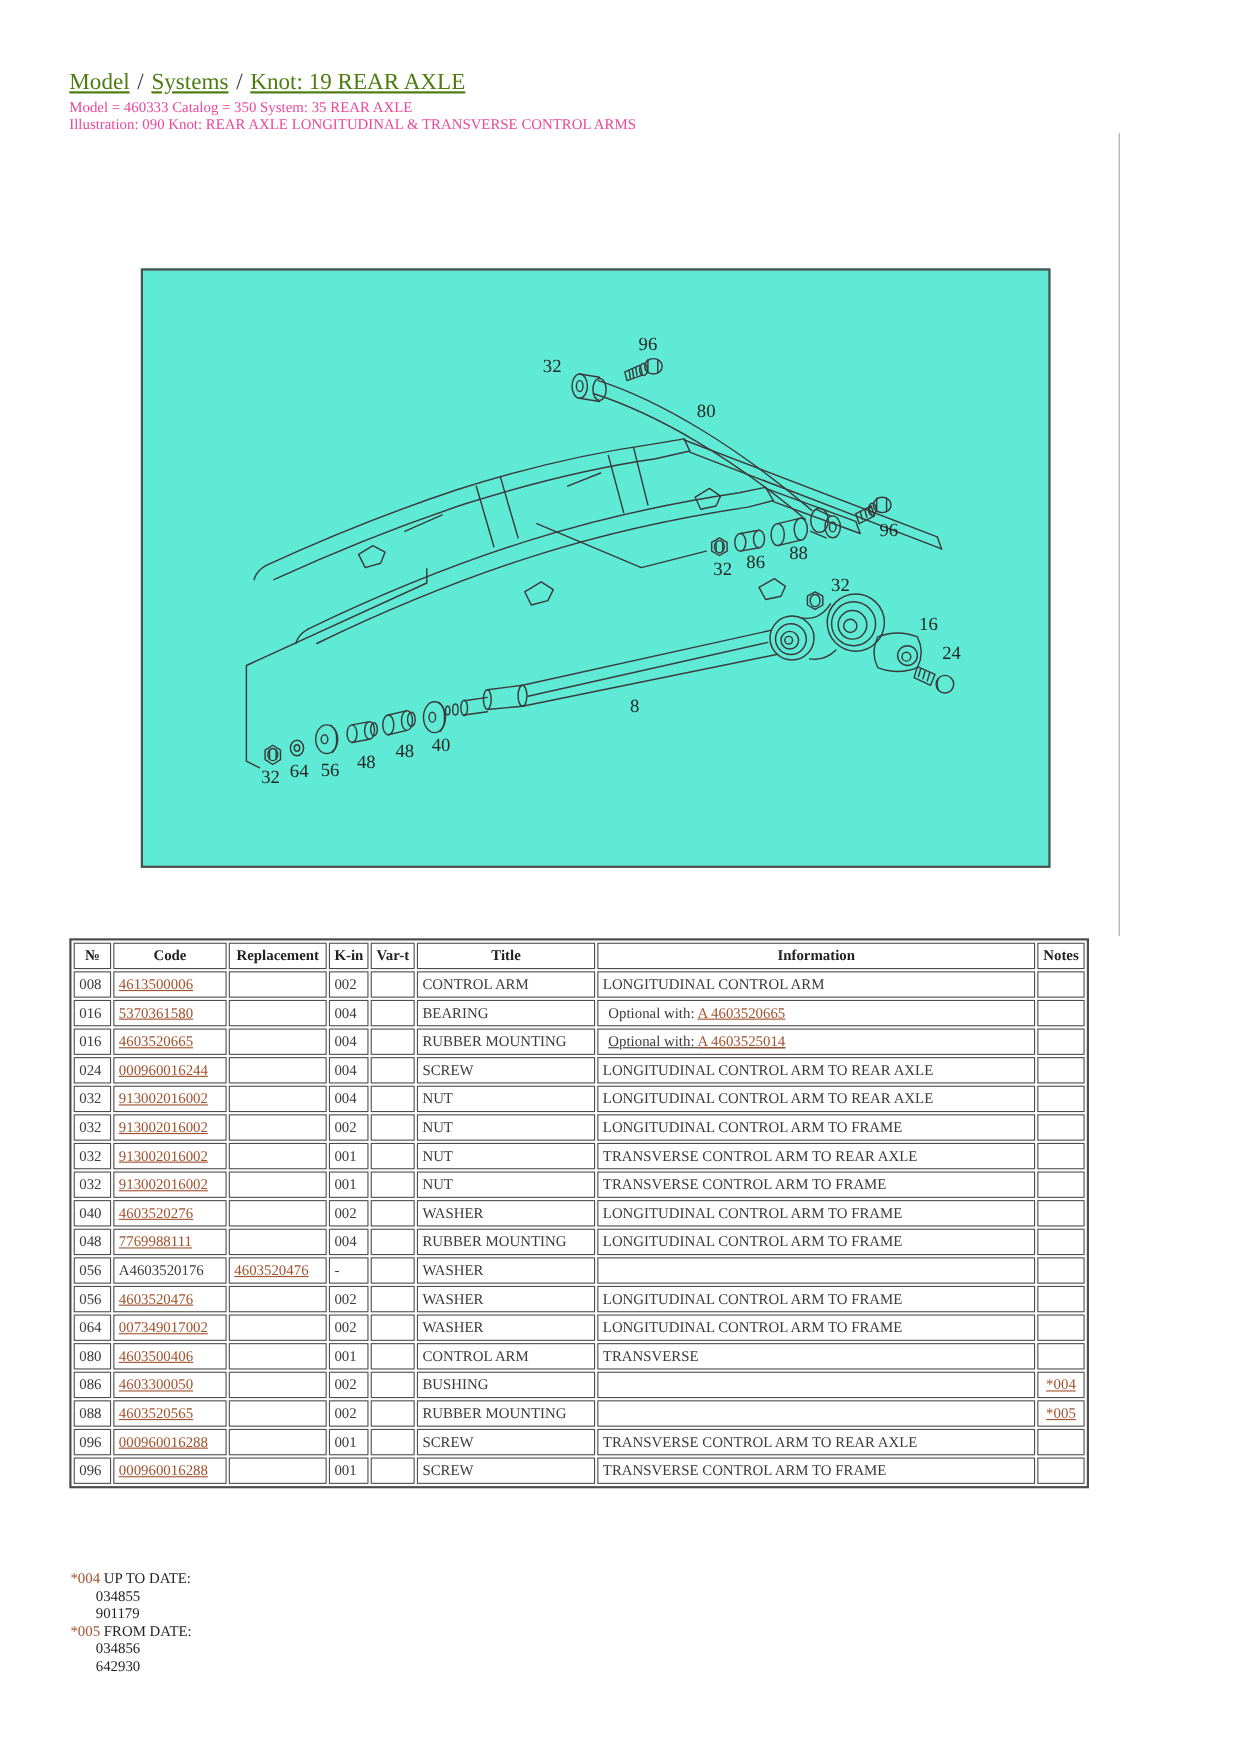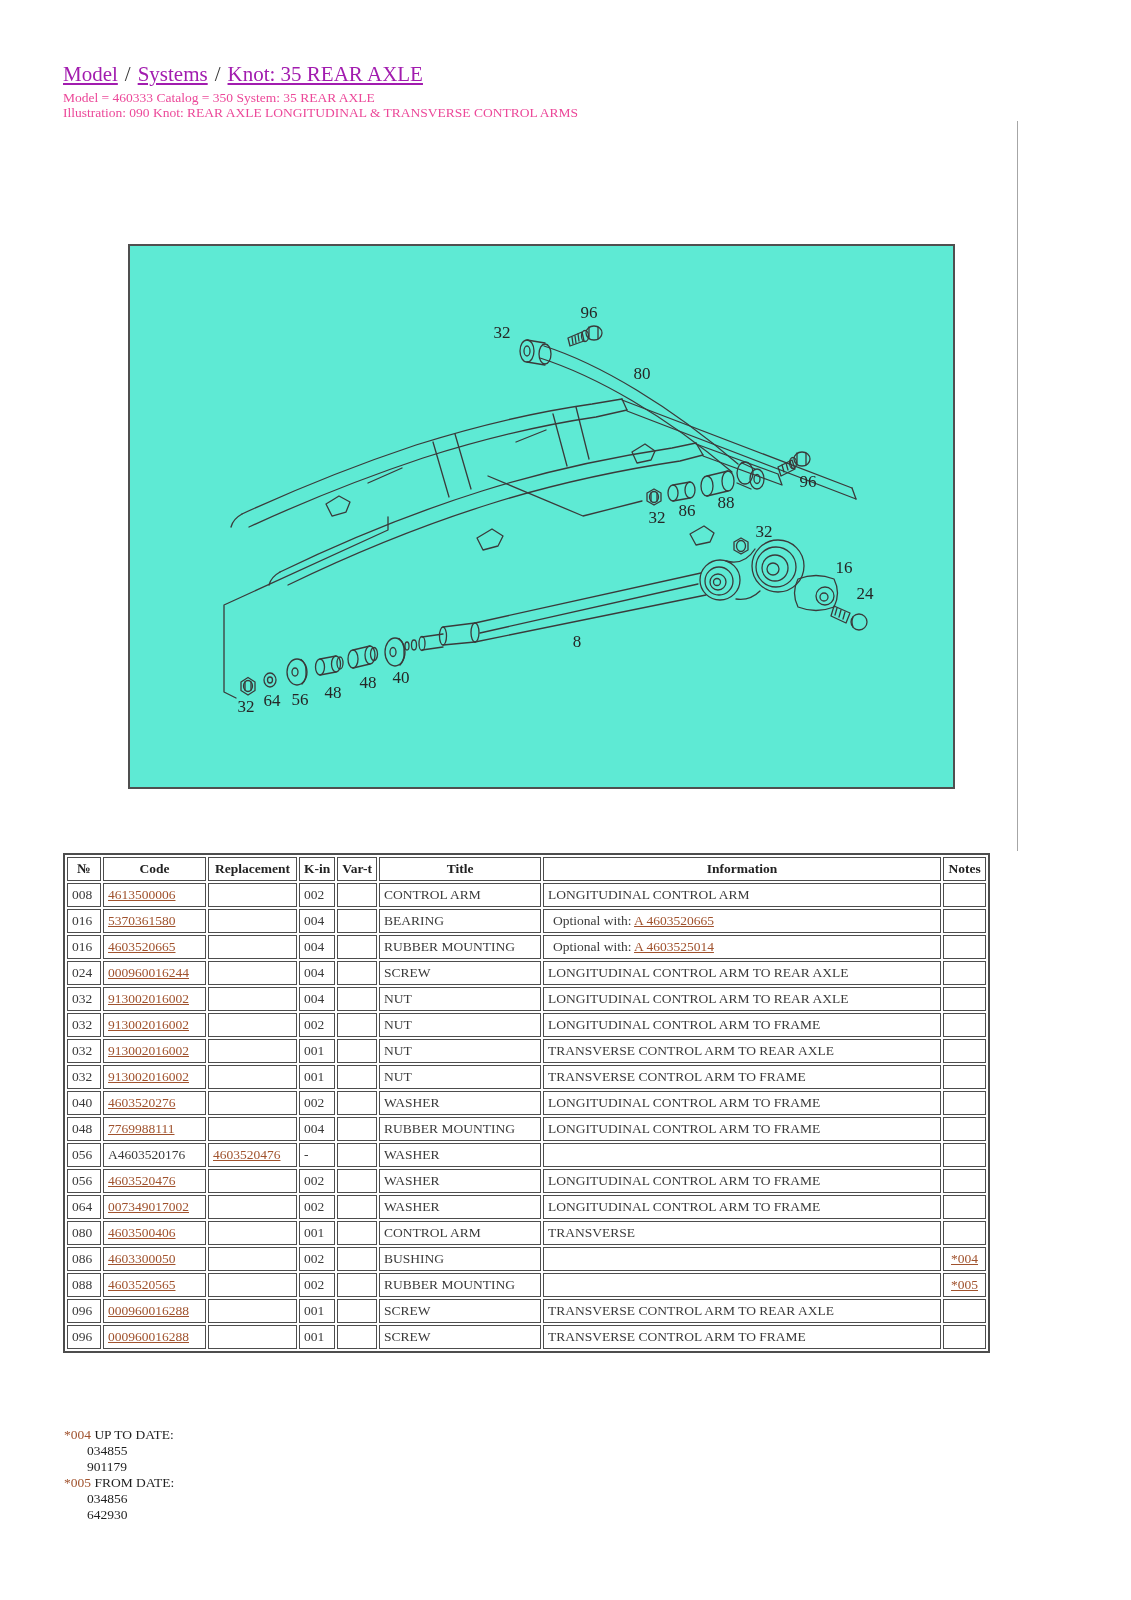--- a/index.html
+++ b/index.html
@@ -1,19 +1,19 @@
 <!DOCTYPE html>
 <html><head>
 <meta charset="utf-8">
 <style>
   html,body{margin:0;padding:0;background:#fff;}
   body{position:relative;width:1131px;height:1600px;font-family:"Liberation Serif",serif;color:#2e2e2e;overflow:hidden;}
 
   .breadcrumb{position:absolute;left:63px;top:62px;font-size:21px;white-space:nowrap;}
-  .breadcrumb a{color:#a21caf;text-decoration:underline;cursor:pointer;}
+  .breadcrumb a{color:#4d7c0f;text-decoration:underline;cursor:pointer;}
   .breadcrumb .sep{color:#333;margin:0 7px;}
 
   .meta{position:absolute;left:63px;top:90px;font-size:13.5px;line-height:15px;color:#ec4899;white-space:nowrap;}
 
   .vdivider{position:absolute;left:1017px;top:121px;width:1px;height:730px;background:#a6a6a6;}
 
   .diagram-box{position:absolute;left:128px;top:244px;width:823px;height:541px;border:2px solid #4f4f4f;background:#5eead4;}
   .diagram-box svg{display:block;width:100%;height:100%;}
   svg path,svg ellipse,svg circle,svg polygon,svg polyline,svg line{fill:none;stroke:#3a3a3a;stroke-width:1.3;stroke-linecap:round;stroke-linejoin:round;}
   svg text{font-family:"Liberation Serif",serif;font-size:17px;fill:#262626;stroke:none;text-anchor:middle;}
@@ -25,21 +25,21 @@
   td.c-notes{text-align:center;}
 
   .footnotes{position:absolute;left:64px;top:1427px;font-size:13.5px;line-height:16px;color:#1f1f1f;}
   .footnotes .ref{color:#a0522d;}
   .footnotes .val{margin-left:23px;}
 </style>
 </head>
 <body>
 
 <div class="breadcrumb">
-  <a>Model</a><span class="sep">/</span><a>Systems</a><span class="sep">/</span><a>Knot: 35 REAR AXLE</a>
+  <a>Model</a><span class="sep">/</span><a>Systems</a><span class="sep">/</span><a>Knot: 19 REAR AXLE</a>
 </div>
 
 <div class="meta">
   <div>Model = 460333 Catalog = 350 System: 35 REAR AXLE</div>
   <div>Illustration: 090 Knot: REAR AXLE LONGITUDINAL &amp; TRANSVERSE CONTROL ARMS</div>
 </div>
 
 <div class="vdivider"></div>
 
 <div class="diagram-box">
@@ -237,21 +237,21 @@
         <td style="padding-left: 9px;">Optional with: <a>A 4603520665</a></td>
         <td class="c-notes"></td>
       </tr>
       <tr>
         <td>016</td>
         <td><a>4603520665</a></td>
         <td></td>
         <td>004</td>
         <td></td>
         <td>RUBBER MOUNTING</td>
-        <td style="padding-left: 9px;">Optional with: <a>A 4603525014</a></td>
+        <td style="padding-left: 9px; text-decoration: underline;">Optional with: <a>A 4603525014</a></td>
         <td class="c-notes"></td>
       </tr>
       <tr>
         <td>024</td>
         <td><a>000960016244</a></td>
         <td></td>
         <td>004</td>
         <td></td>
         <td>SCREW</td>
         <td>LONGITUDINAL CONTROL ARM TO REAR AXLE</td>

